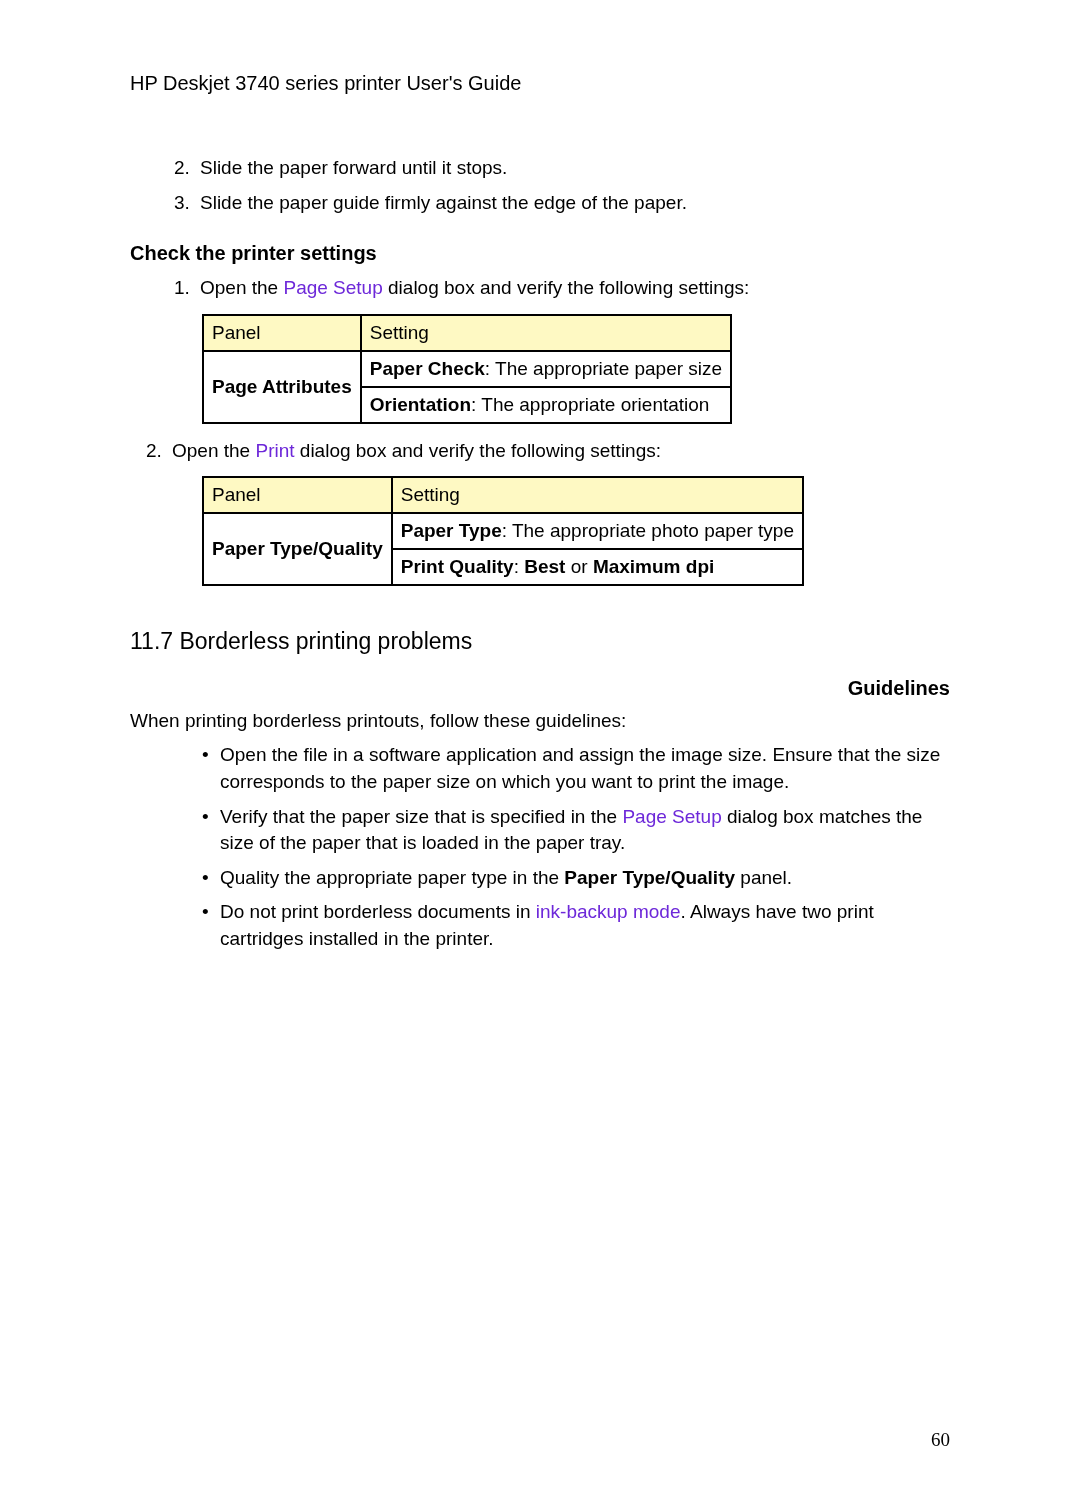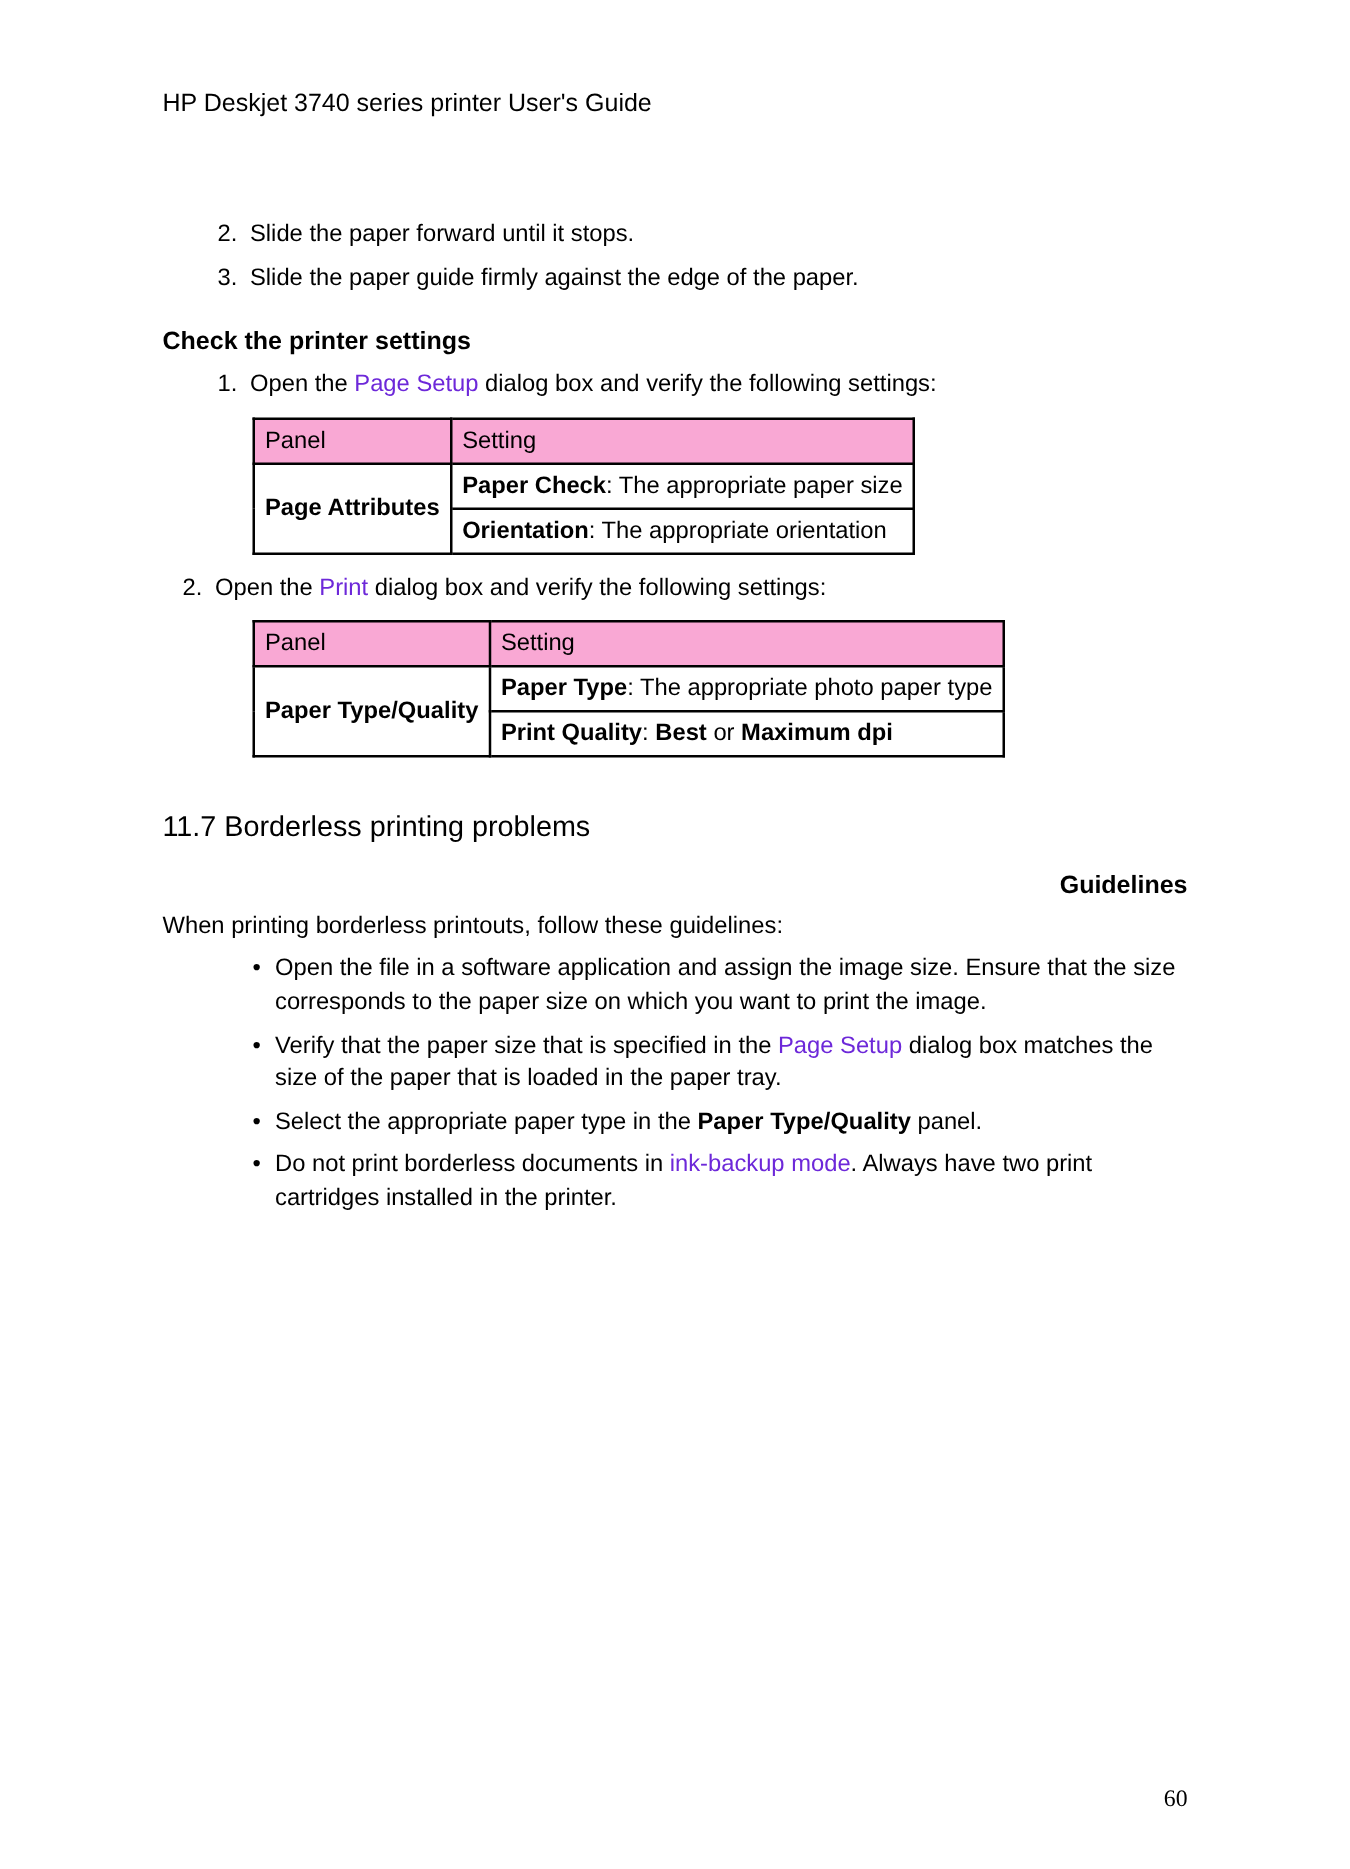--- a/index.html
+++ b/index.html
@@ -11,21 +11,21 @@
       font-family: Arial, Helvetica, sans-serif;
       background: #fff;
       color: #000;
       width: 1080px;
       height: 1495px;
       padding: 72px 130px 40px 130px;
       position: relative;
     }
     .header-title {
       font-size: 20px;
-      margin-bottom: 80px;
+      margin-bottom: 60px;
     }
     .ordered-list {
       padding-left: 44px;
       margin-bottom: 26px;
     }
     .ordered-list .li-row {
       display: flex;
       margin-bottom: 8px;
       font-size: 19px;
       line-height: 1.4;
@@ -52,21 +52,21 @@
       margin-bottom: 14px;
     }
     table td, table th {
       border: 2px solid #000;
       padding: 6px 8px;
       font-size: 19px;
       text-align: left;
       vertical-align: middle;
     }
     table .th-cell {
-      background: #f9a8d4;
+      background: #fef9c3;
       font-weight: normal;
     }
     .h2-heading {
       font-size: 23px;
       font-weight: normal;
       margin-top: 42px;
       margin-bottom: 22px;
     }
     .body-para {
       font-size: 19px;
@@ -175,21 +175,21 @@
   </div>
   <div class="li-row">
     <div class="bullet-dot">•</div>
     <div>
       <span>Verify that the paper size that is specified in the </span><span class="inline-link">Page Setup</span><span> dialog box matches the size of the paper that is loaded in the paper tray.</span>
     </div>
   </div>
   <div class="li-row">
     <div class="bullet-dot">•</div>
     <div>
-      <span>Select the appropriate paper type in the </span><span class="bold">Paper Type/Quality</span><span> panel.</span>
+      <span>Quality the appropriate paper type in the </span><span class="bold">Paper Type/Quality</span><span> panel.</span>
     </div>
   </div>
   <div class="li-row">
     <div class="bullet-dot">•</div>
     <div>
       <span>Do not print borderless documents in </span><span class="inline-link">ink-backup mode</span><span>. Always have two print cartridges installed in the printer.</span>
     </div>
   </div>
 </div>
 

